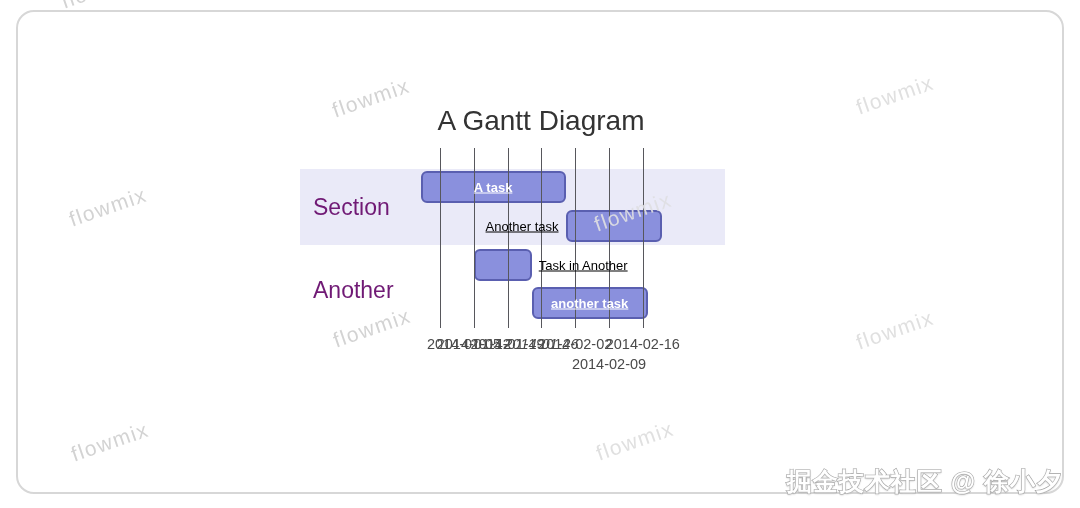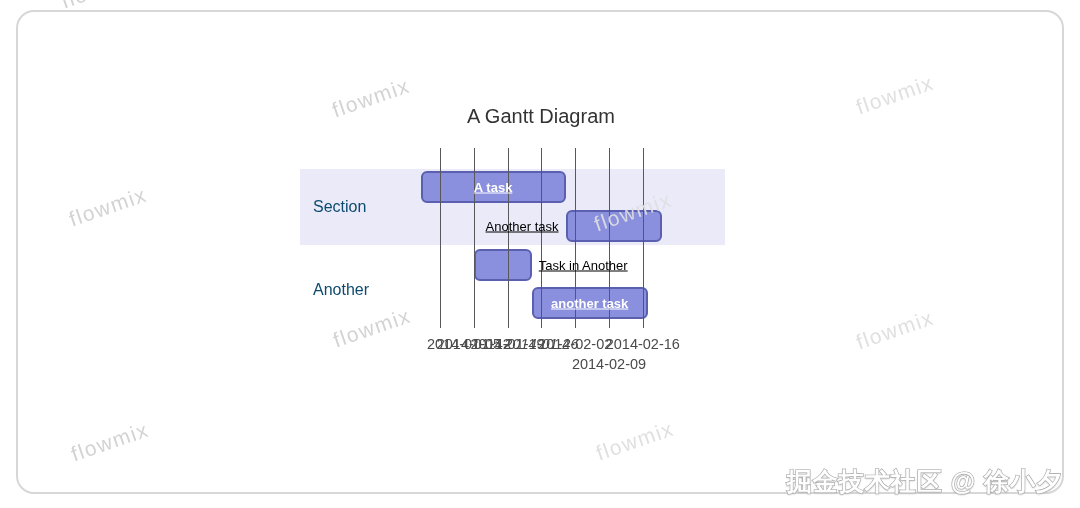--- a/index.html
+++ b/index.html
@@ -20,23 +20,23 @@
   .wm6{left:895px;top:330px;}
   .wm7{left:110px;top:442px;}
   .wm8{left:635px;top:441px;}
   .wm9{left:100px;top:-11px;}
   .credit{position:absolute;right:18px;bottom:10px;font-size:25px;font-weight:bold;
           color:#ffffff;-webkit-text-stroke:1.2px #9e9e9e;paint-order:stroke fill;
           text-shadow:0 1px 2px #b5b5b5;letter-spacing:1px;z-index:40;white-space:nowrap;}
   
   .gantt{position:absolute;inset:0;z-index:10;}
   .gantt-title{position:absolute;left:541px;top:105px;transform:translateX(-50%);
-               font-size:20px;font-weight:500;color:#333333;white-space:nowrap;}
+               font-size:28px;font-weight:500;color:#333333;white-space:nowrap;}
   .band{position:absolute;z-index:1;}
-  .section-label{position:absolute;transform:translateY(-50%);font-size:16px;color:#0c4a6e;z-index:2;white-space:nowrap;}
+  .section-label{position:absolute;transform:translateY(-50%);font-size:23px;color:#701a75;z-index:2;white-space:nowrap;}
   .bar{position:absolute;border-radius:6px;border:2px solid;box-sizing:border-box;z-index:3;}
   .gridline{position:absolute;width:1px;z-index:5;}
   .task-label{position:absolute;font-size:13px;white-space:nowrap;z-index:6;text-decoration:underline;}
   .task-label.inside{transform:translate(-50%,-50%);color:#ffffff;font-weight:bold;}
   .task-label.outside{transform:translateY(-50%);color:#000000;font-weight:500;}
   .task-label.left{transform:translate(-100%,-50%);}
   .axis-label{position:absolute;transform:translateX(-50%);font-size:14.5px;color:#4a4a4a;
               white-space:nowrap;z-index:4;}
 </style>
 </head>

